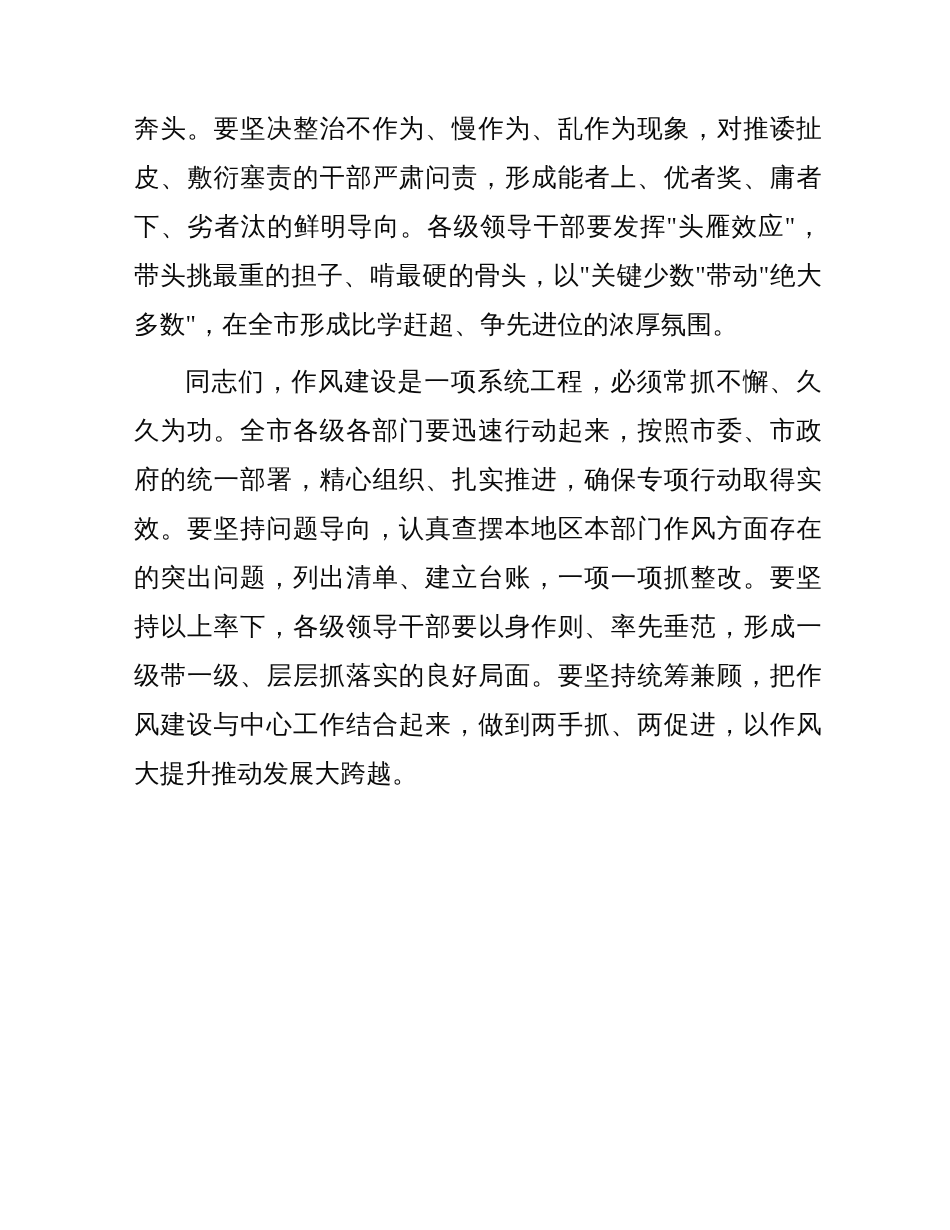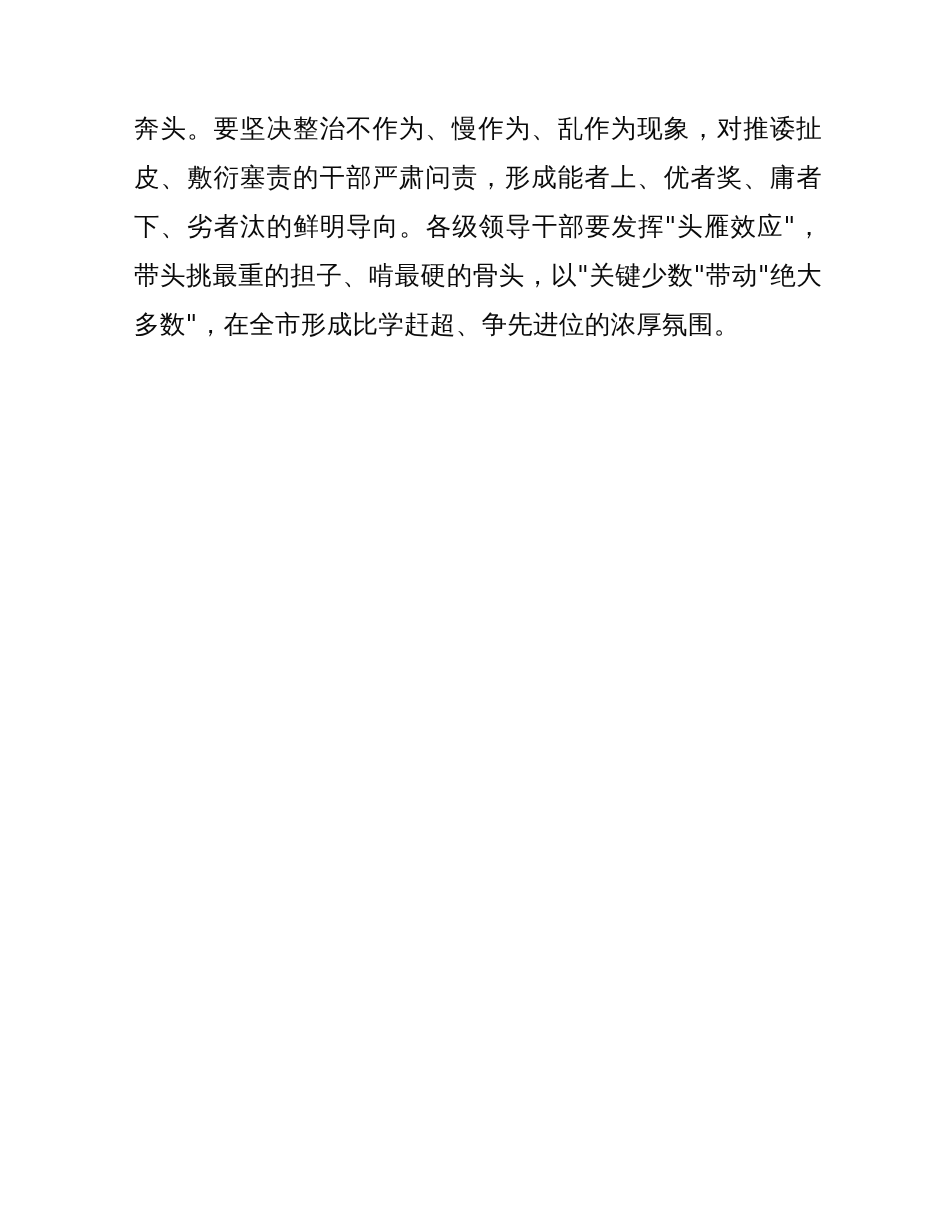--- a/index.html
+++ b/index.html
@@ -13,20 +13,21 @@
     font-family: "DejaVu Serif", "Liberation Serif", serif;
     color: #000000;
     overflow: hidden;
   }
   .page {
     box-sizing: border-box;
     width: 950px;
     height: 1230px;
     padding: 104px 128px 88px 134px;
     background: #ffffff;
+    font-family: Liberation Serif, serif;
   }
   .doc-body {
     display: block;
   }
   .para {
     font-size: 25.5px;
     line-height: 49px;
     text-align: justify;
     text-justify: inter-ideograph;
     letter-spacing: 0.3px;
@@ -41,14 +42,15 @@
   .para:last-child {
     margin-bottom: 0;
   }
 </style>
 </head>
 <body>
 
 <div class="page">
   <div class="doc-body">
     <p class="para">奔头。要坚决整治不作为、慢作为、乱作为现象，对推诿扯皮、敷衍塞责的干部严肃问责，形成能者上、优者奖、庸者下、劣者汰的鲜明导向。各级领导干部要发挥"头雁效应"，带头挑最重的担子、啃最硬的骨头，以"关键少数"带动"绝大多数"，在全市形成比学赶超、争先进位的浓厚氛围。</p>
+    <p class="para indent">同志们，作风建设是一项系统工程，必须常抓不懈、久久为功。全市各级各部门要迅速行动起来，按照市委、市政府的统一部署，精心组织、扎实推进，确保专项行动取得实效。要坚持问题导向，认真查摆本地区本部门作风方面存在的突出问题，列出清单、建立台账，一项一项抓整改。要坚持以上率下，各级领导干部要以身作则、率先垂范，形成一级带一级、层层抓落实的良好局面。要坚持统筹兼顾，把作风建设与中心工作结合起来，做到两手抓、两促进，以作风大提升推动发展大跨越。</p>
   </div>
 </div>
 
 </body></html>

